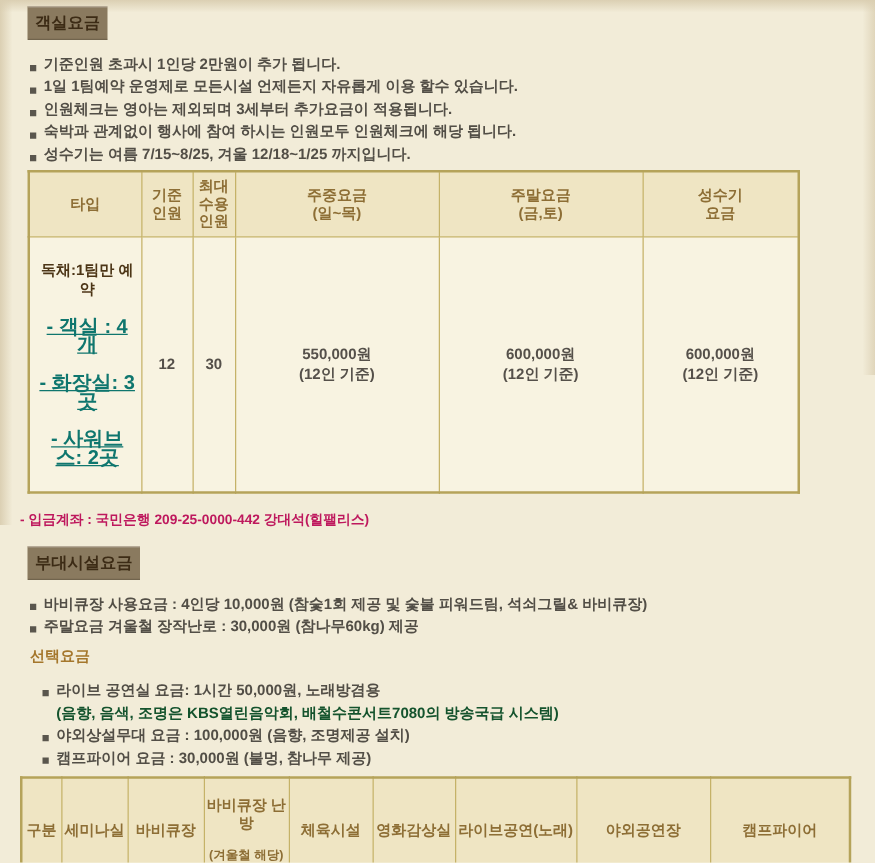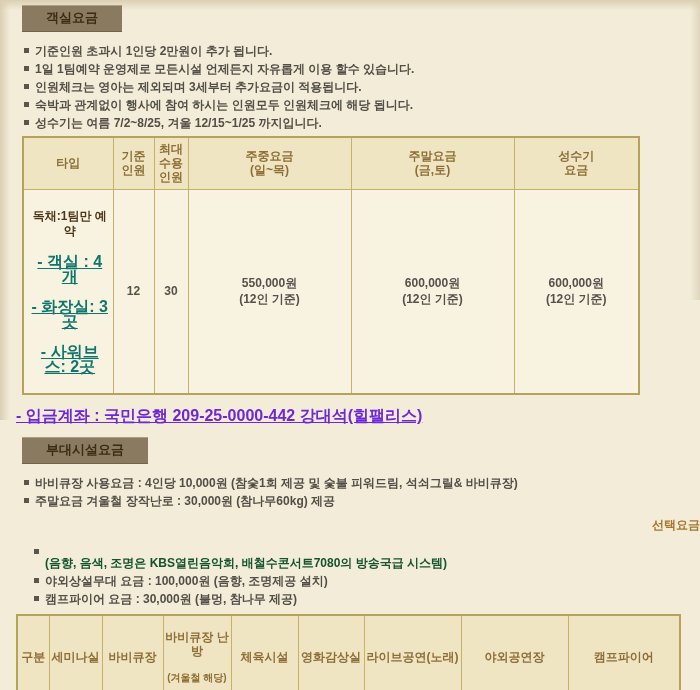--- a/index.html
+++ b/index.html
@@ -25,26 +25,26 @@
     background-position:0 0, 0 0, 100% 0;
     background-size:100% 10px, 10px 420px, 10px 300px;
   }
   .content { position:relative; padding:5px 0 0 22px; }
 
   .badge {
     display:inline-block;
     background:#8a7a5f;
     color:#3c2b15;
     font-size:13px;
-    padding:4px 24px 5px;
+    padding:4px 6px 5px;
     box-shadow:inset 0 1px 0 rgba(255,255,255,.28), inset 0 -1px 0 rgba(0,0,0,.18);
   }
 
   ul.notes { list-style:none; margin:10px 0 0 2px; }
-  ul.notes li { display:flex; align-items:flex-start; line-height:18px; font-size:12px; color:#524e46; }
+  ul.notes li { display:flex; align-items:center; line-height:18px; font-size:12px; color:#524e46; }
   .sq { flex:0 0 auto; width:5px; height:5px; background:#5a564d; margin:6px 6px 0 0; }
   .note-sub { padding-left:11px; line-height:18px; font-size:12px; color:#14532d; }
   ul.notes.indented { margin-left:12px; }
 
   table { border-collapse:collapse; table-layout:fixed; background:#f8f3e1; }
   table, th, td { border:1px solid #c5b268; }
   table { border:2px solid #b5a35a; }
   th {
     background:#efe5c3; color:#8d6e35;
     font-size:12px; font-weight:700; line-height:14px;
@@ -55,24 +55,24 @@
     white-space:pre-line; text-align:center; vertical-align:middle;
   }
 
   .room-table { width:616px; margin:4px 0 0 0; }
   .room-table thead th { height:52px; }
   .room-table tbody td { height:66px;text-align:center; }
   .type-cell { text-align:left; padding:4px 4px 4px 7px; line-height:15px; }
   .type-title { color:#4c3516; font-size:12px; }
   .type-item { color:#0f766e; font-size:16px;text-decoration:underline; }
 
-  .deposit { margin:13px 0 0 -6px; font-size:16px; color:#6d28d9; line-height:16px;text-decoration:underline; }
+  .deposit { margin:13px 0 0 -6px; font-size:11px; color:#be185d; line-height:16px; }
 
   .section-facility { margin-top:13px; }
-  .opt-title { margin:7px 0 0 2px; font-size:12px; color:#a5772c; line-height:16px;text-align:right; }
+  .opt-title { margin:7px 0 0 2px; font-size:12px; color:#a5772c; line-height:16px; }
 
   .fac-table { width:663px; margin:6px 0 0 -6px; }
   .fac-table thead th { height:37px; }
   .h-sub { font-size:10px; line-height:12px; }
 </style>
 </head>
 <body>
 
 <div class="page">
   <div class="edge-shade"></div>
@@ -93,21 +93,21 @@
         <li>
             <span class="sq"></span>
             <span>인원체크는 영아는 제외되며 3세부터 추가요금이 적용됩니다.</span>
           </li>
         <li>
             <span class="sq"></span>
             <span>숙박과 관계없이 행사에 참여 하시는 인원모두 인원체크에 해당 됩니다.</span>
           </li>
         <li>
             <span class="sq"></span>
-            <span>성수기는 여름 7/2~8/25, 겨울 12/15~1/25 까지입니다.</span>
+            <span>성수기는 여름 7/15~8/25, 겨울 12/18~1/25 까지입니다.</span>
           </li>
       </ul>
 
       <table class="room-table">
         <colgroup>
           <col style="width:90px">
             <col style="width:41px">
             <col style="width:34px">
           <col style="width:163px">
             <col style="width:163px">
@@ -164,20 +164,21 @@
             <span class="sq"></span>
             <span>주말요금 겨울철 장작난로 : 30,000원 (참나무60kg) 제공</span>
           </li>
       </ul>
 
       <div class="opt-title">선택요금</div>
 
       <ul class="notes indented">
         <li>
           <span class="sq"></span>
+          <span>라이브 공연실 요금: 1시간 50,000원, 노래방겸용</span>
         </li>
         <li style="display:block;">
           <div class="note-sub">(음향, 음색, 조명은 KBS열린음악회, 배철수콘서트7080의 방송국급 시스템)</div>
         </li>
         <li>
           <span class="sq"></span>
           <span>야외상설무대 요금 : 100,000원 (음향, 조명제공 설치)</span>
         </li>
         <li>
           <span class="sq"></span>

